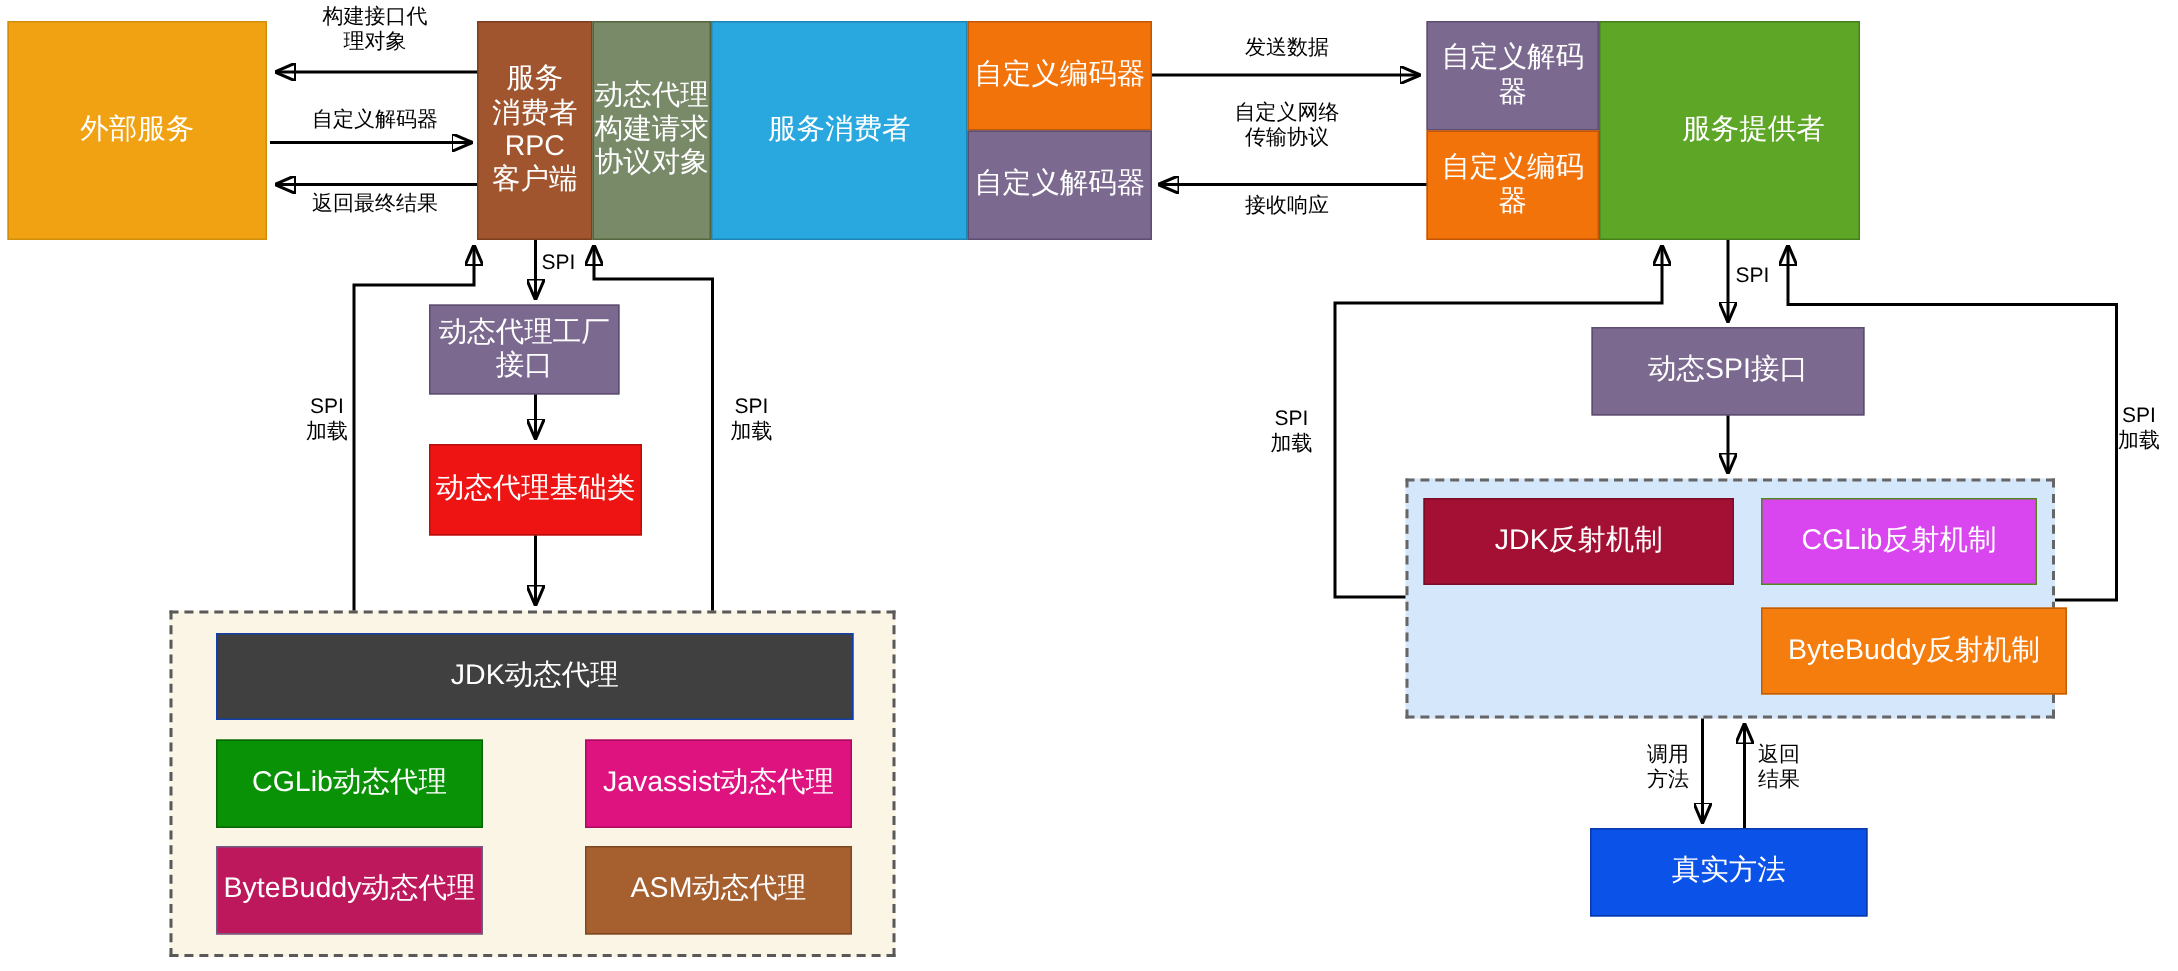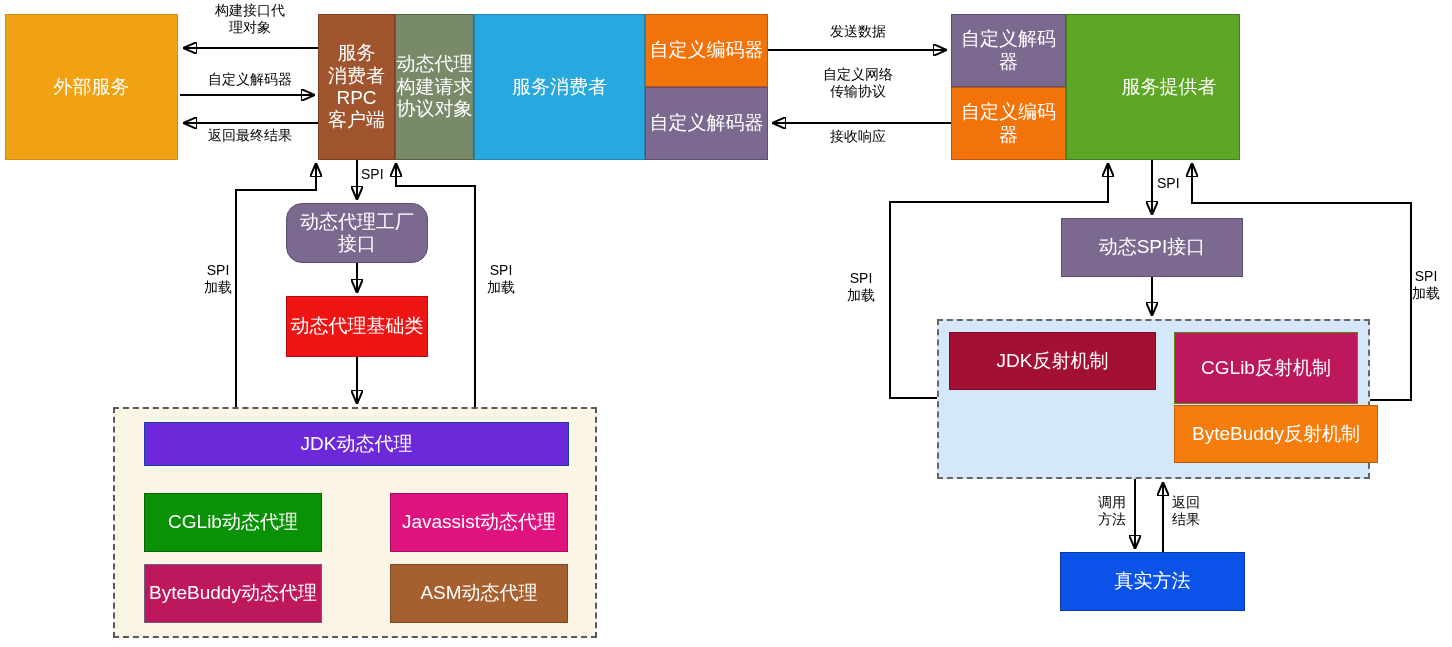--- a/index.html
+++ b/index.html
@@ -67,32 +67,32 @@
   <div class="box" style="left: 395px; top: 14px; width: 79px; height: 146px; background-color: rgb(121, 138, 105); border-color: rgb(85, 102, 63);">动态代理
 构建请求
 协议对象</div>
   <div class="box" style="left: 474px; top: 14px; width: 171px; height: 146px; background-color: rgb(41, 168, 224); border-color: rgb(30, 132, 180);">服务消费者</div>
   <div class="box" style="left: 645px; top: 14px; width: 123px; height: 73px; background-color: rgb(243, 115, 11); border-color: rgb(194, 86, 5);">自定义编码器</div>
   <div class="box" style="left: 645px; top: 87px; width: 123px; height: 73px; background-color: rgb(123, 105, 144); border-color: rgb(93, 78, 112);">自定义解码器</div>
   <div class="box" style="left: 951px; top: 14px; width: 115px; height: 73px; background-color: rgb(123, 105, 144); border-color: rgb(93, 78, 112);">自定义解码器</div>
   <div class="box" style="left: 951px; top: 87px; width: 115px; height: 73px; background-color: rgb(243, 115, 11); border-color: rgb(194, 86, 5);">自定义编码器</div>
   <div class="box" style="left: 1066px; top: 14px; width: 174px; height: 146px; background-color: rgb(94, 167, 38); border-color: rgb(68, 128, 26); padding-left: 32px;">服务提供者</div>
 
-  <div class="box" style="left: 286px; top: 203px; width: 142px; height: 60px; background-color: rgb(123, 105, 144); border-color: rgb(93, 78, 112); border-radius: 16px;">动态代理工厂
+  <div class="box" style="left: 286px; top: 203px; width: 127px; height: 60px; background-color: rgb(123, 105, 144); border-color: rgb(93, 78, 112);">动态代理工厂
 接口</div>
   <div class="box" style="left: 286px; top: 296px; width: 142px; height: 61px; background-color: rgb(238, 20, 20); border-color: rgb(181, 14, 14);">动态代理基础类</div>
-  <div class="box" style="left: 144px; top: 422px; width: 425px; height: 44px; background-color: #6d28d9; border-color: rgb(18, 64, 168);">JDK动态代理</div>
+  <div class="box" style="left: 144px; top: 422px; width: 425px; height: 58px; background-color: #404040; border-color: rgb(18, 64, 168);">JDK动态代理</div>
   <div class="box" style="left: 144px; top: 493px; width: 178px; height: 59px; background-color: rgb(10, 146, 6); border-color: rgb(7, 102, 4);">CGLib动态代理</div>
   <div class="box" style="left: 390px; top: 493px; width: 178px; height: 59px; background-color: rgb(223, 19, 128); border-color: rgb(168, 13, 96);">Javassist动态代理</div>
   <div class="box" style="left: 144px; top: 564px; width: 178px; height: 59px; background-color: #be185d; border-color: rgb(109, 94, 130);">ByteBuddy动态代理</div>
   <div class="box" style="left: 390px; top: 564px; width: 178px; height: 59px; background-color: rgb(166, 96, 47); border-color: rgb(124, 71, 33);">ASM动态代理</div>
 
   <div class="box" style="left: 1061px; top: 218px; width: 182px; height: 59px; background-color: rgb(123, 105, 144); border-color: rgb(93, 78, 112);">动态SPI接口</div>
   <div class="box" style="left: 949px; top: 332px; width: 207px; height: 58px; background-color: rgb(164, 16, 52); border-color: rgb(122, 12, 39);">JDK反射机制</div>
-  <div class="box" style="left: 1174px; top: 332px; width: 184px; height: 72px; background-color: #be185d; border-color: rgb(82, 136, 30);">CGLib反射机制</div>
+  <div class="box" style="left: 1174px; top: 332px; width: 184px; height: 58px; background-color: #d946ef; border-color: rgb(82, 136, 30);">CGLib反射机制</div>
   <div class="box" style="left: 1174px; top: 405px; width: 204px; height: 58px; background-color: rgb(245, 125, 13); border-color: rgb(192, 94, 6);">ByteBuddy反射机制</div>
   <div class="box" style="left: 1060px; top: 552px; width: 185px; height: 59px; background-color: rgb(11, 82, 232); border-color: rgb(8, 57, 168);">真实方法</div>
 
   <div class="lbl" style="left:175px;top:2px;width:150px">构建接口代
 理对象</div>
   <div class="lbl" style="left:175px;top:71px;width:150px">自定义解码器</div>
   <div class="lbl" style="left:175px;top:127px;width:150px">返回最终结果</div>
   <div class="lbl" style="left:783px;top:23px;width:150px">发送数据</div>
   <div class="lbl" style="left:783px;top:66px;width:150px">自定义网络
 传输协议</div>

